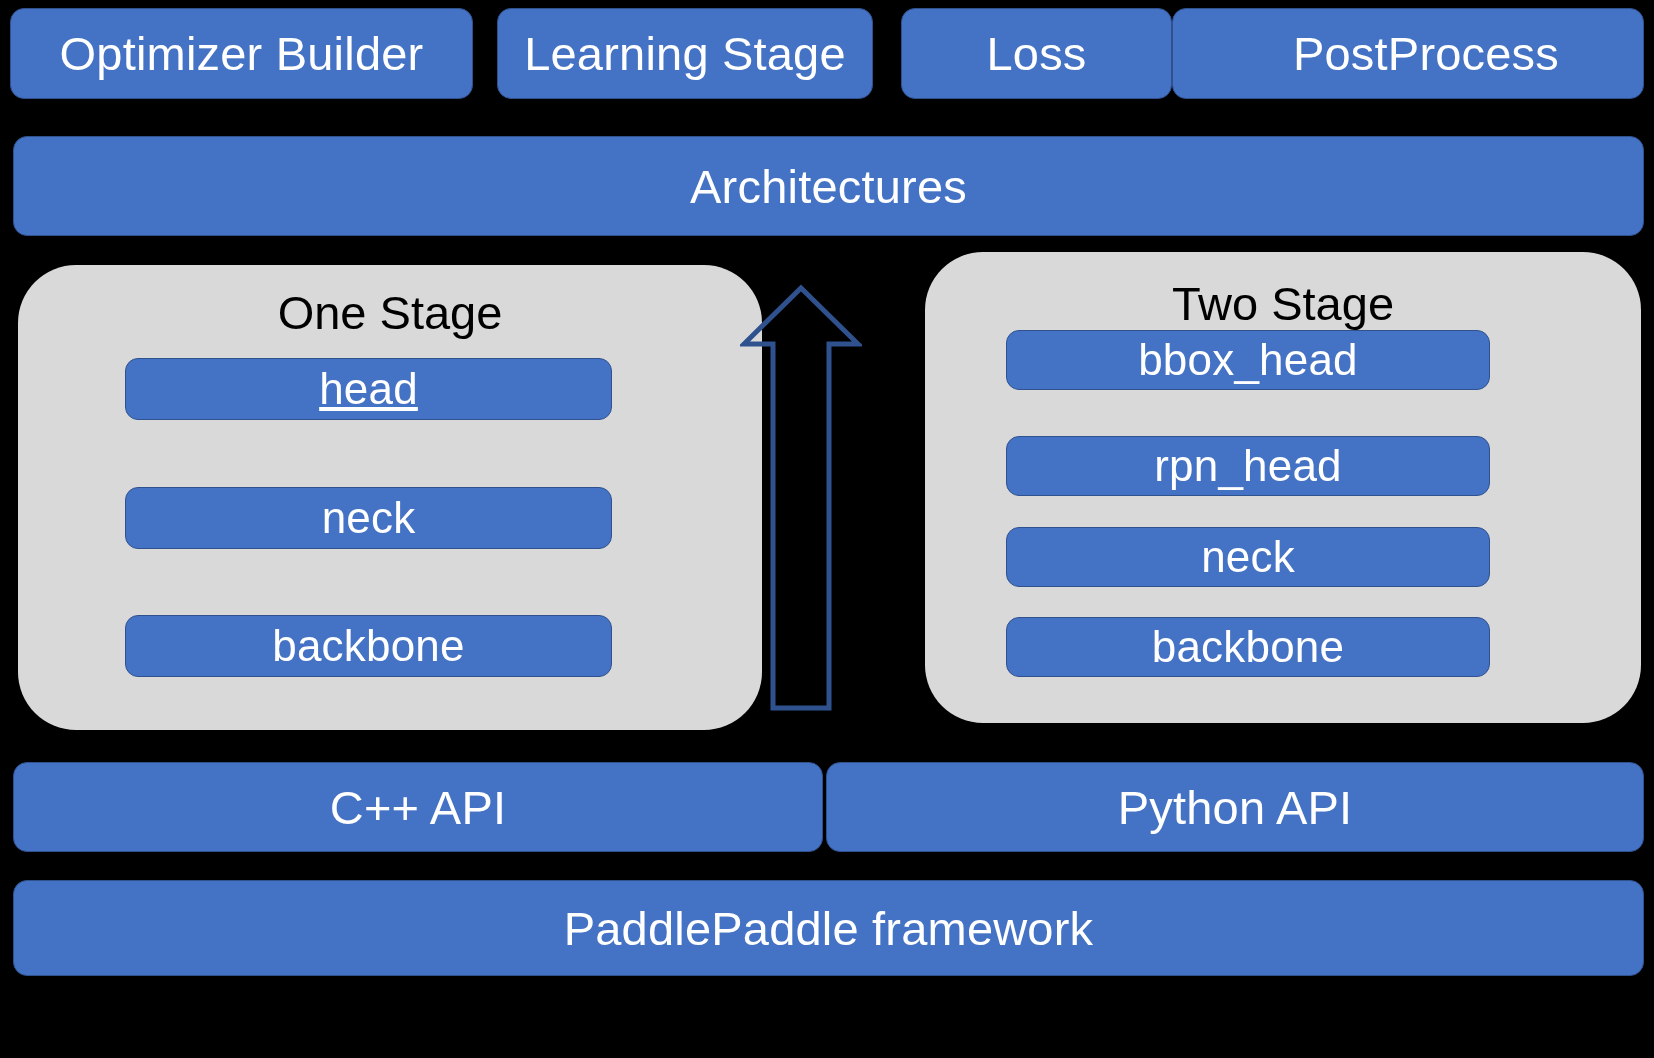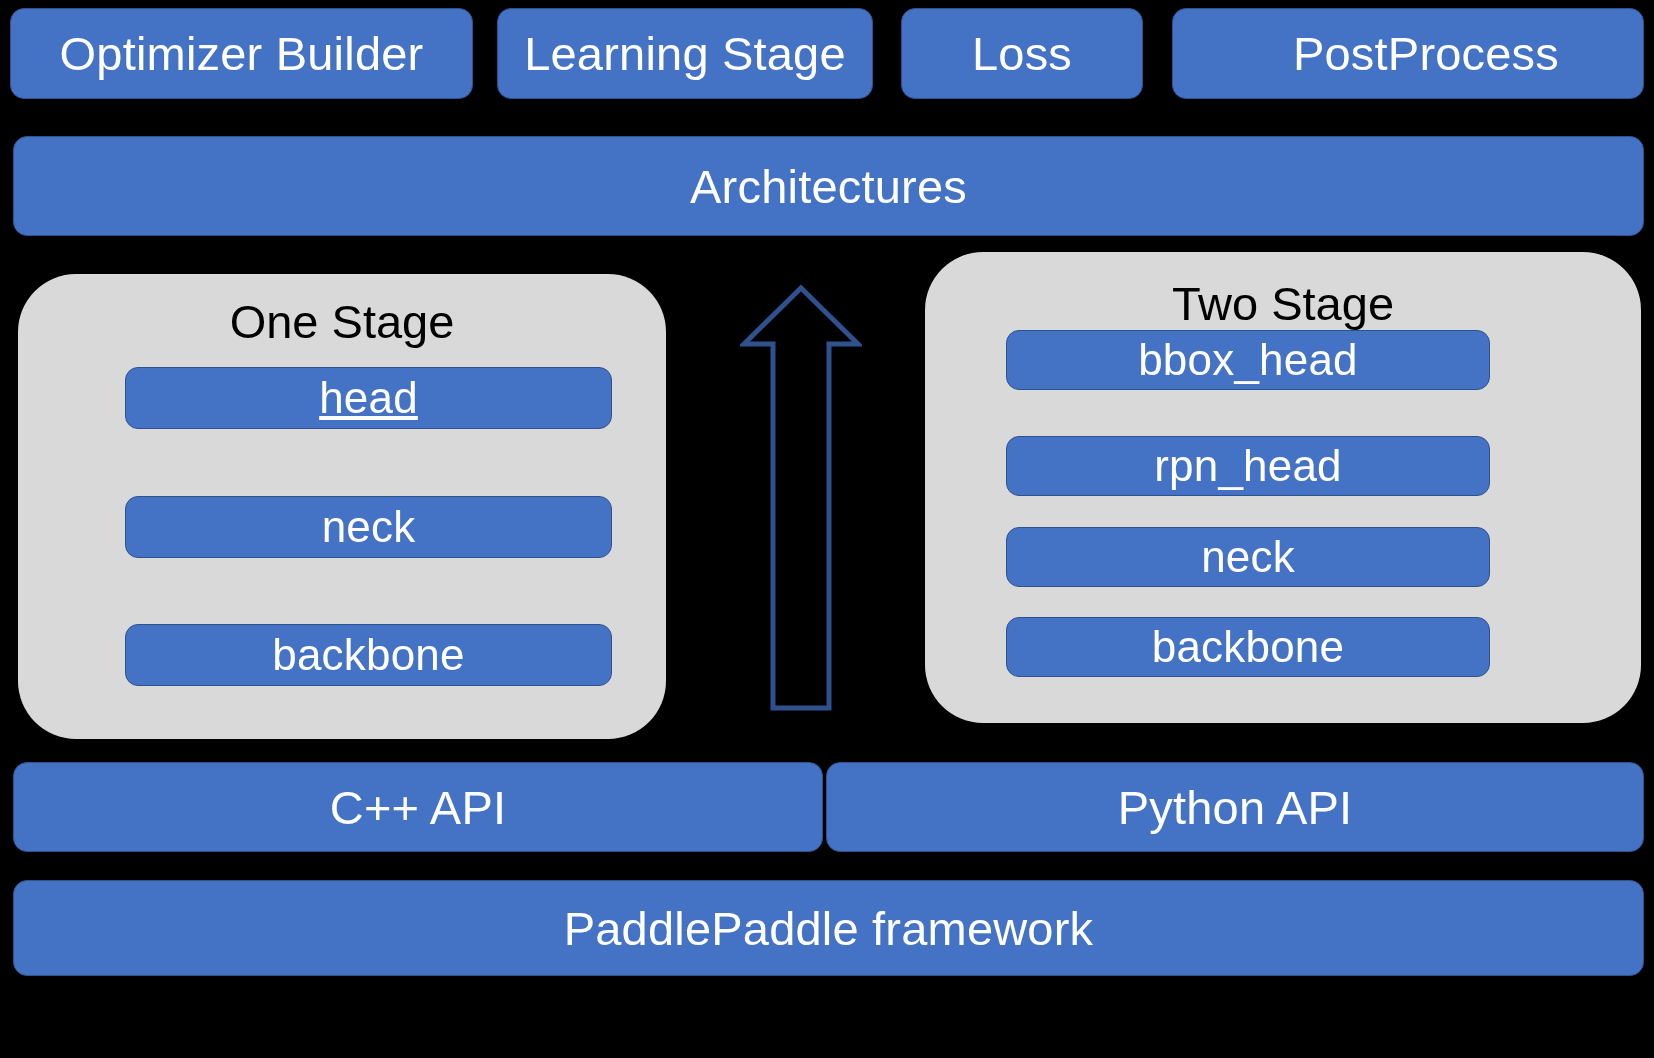--- a/index.html
+++ b/index.html
@@ -32,38 +32,38 @@
     box-sizing: border-box;
     line-height: 1;
     white-space: nowrap;
     letter-spacing: 0.2px;
   }
 
   
   .top-box { height: 91px; top: 8px; font-size: 47px; }
   #box-optimizer-builder { left: 10px;   width: 463px; }
   #box-learning-rate     { left: 497px;  width: 376px; }
-  #box-loss              { left: 901px;  width: 242px; }
+  #box-loss              { left: 901px;  width: 271px; }
   #box-postprocess       { left: 1172px; width: 472px; padding-left: 36px; }
 
   
   #box-architectures {
     left: 13px; top: 136px;
     width: 1631px; height: 100px;
     font-size: 47px;
   }
 
   
   .stage-panel {
     position: absolute;
     background: #D9D9D9;
     border-radius: 58px;
     box-sizing: border-box;
   }
-  #panel-one-stage { left: 18px;  top: 274px; width: 648px; height: 465px; }
+  #panel-one-stage { left: 18px;  top: 265px; width: 744px; height: 465px; }
   #panel-two-stage { left: 925px; top: 252px; width: 716px; height: 471px; }
 
   .stage-title {
     position: absolute;
     left: 0; right: 0;
     text-align: center;
     color: #000000;
     font-size: 47px;
     line-height: 1;
     white-space: nowrap;

